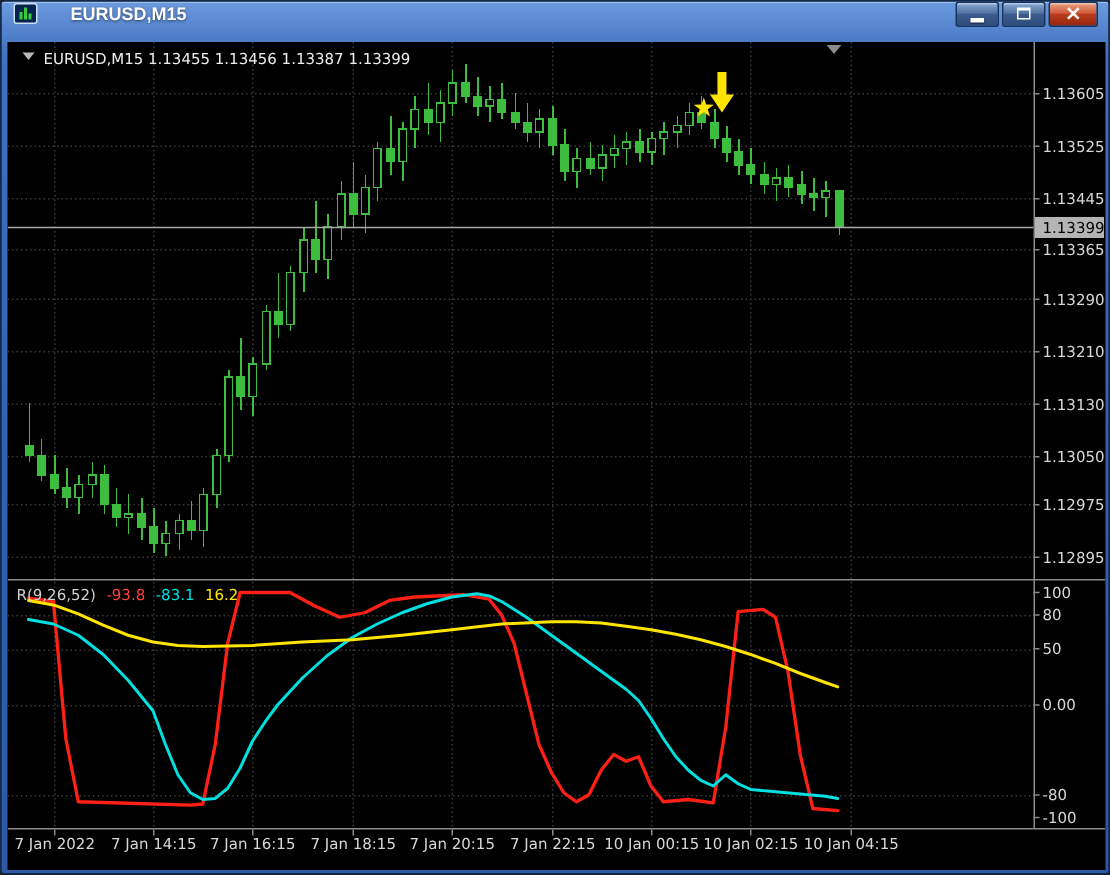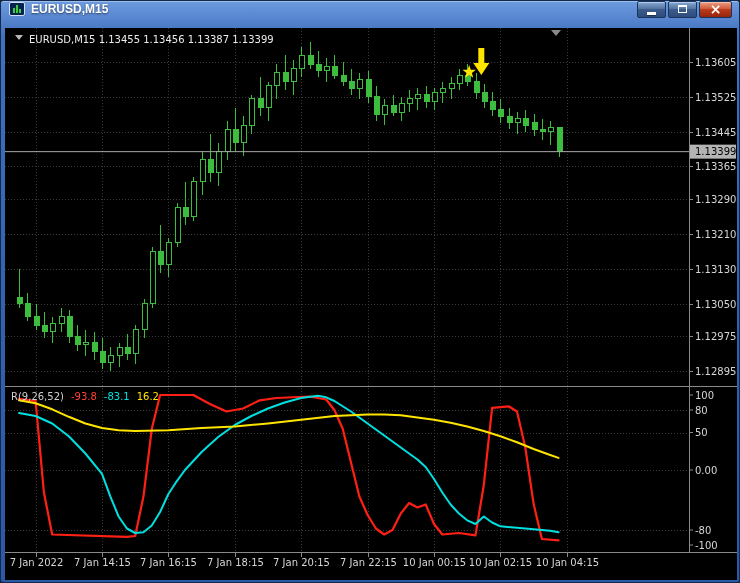--- a/index.html
+++ b/index.html
@@ -3,21 +3,21 @@
 <meta charset="utf-8">
 <style>
   * { margin:0; padding:0; box-sizing:border-box; }
   html,body { width:740px; height:583px; background:#222; font-family:"Liberation Sans",sans-serif; overflow:hidden; }
   .window {
     position:absolute; left:0; top:0; width:740px; height:583px;
     background:linear-gradient(180deg,#6d9bdf 0%,#4170be 6%,#3362b1 50%,#2c58a4 100%);
     border:1px solid #12294f; border-radius:3px;
     box-shadow:inset 0 1px 0 rgba(255,255,255,.35);
   }
-  .titlebar { height:16px; display:flex; align-items:center; padding:0 7px 0 8px; gap:6px; }
+  .titlebar { height:16px; display:flex; align-items:center; padding:0 7px 0 8px; gap:22px; }
   .win-icon { width:16px; height:14px; background:#06224e; border:1px solid #cfe0f5; border-radius:2px;
     display:flex; align-items:flex-end; justify-content:center; gap:1px; padding:2px 1px; }
   .win-icon i { display:block; width:2px; background:#35d03a; }
   .win-icon i:nth-child(1){height:5px;} .win-icon i:nth-child(2){height:8px;} .win-icon i:nth-child(3){height:4px;}
   .title { color:#fff; font-size:12px; font-weight:700; text-shadow:0 1px 2px rgba(0,0,0,.55); flex:1;
     white-space:nowrap; overflow:hidden; }
   .controls { display:flex; gap:2px; }
   .btn { width:29px; height:17px; border:1px solid #17345f; border-radius:2px;
     background:linear-gradient(180deg,#89a9d6 0%,#54749f 45%,#3c5c8d 50%,#2e4c7c 100%);
     display:flex; align-items:center; justify-content:center; box-shadow:inset 0 1px 0 rgba(255,255,255,.4); }

